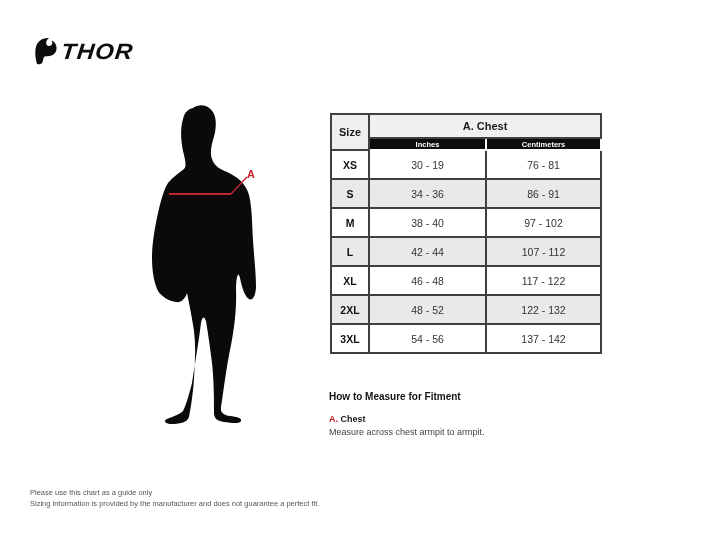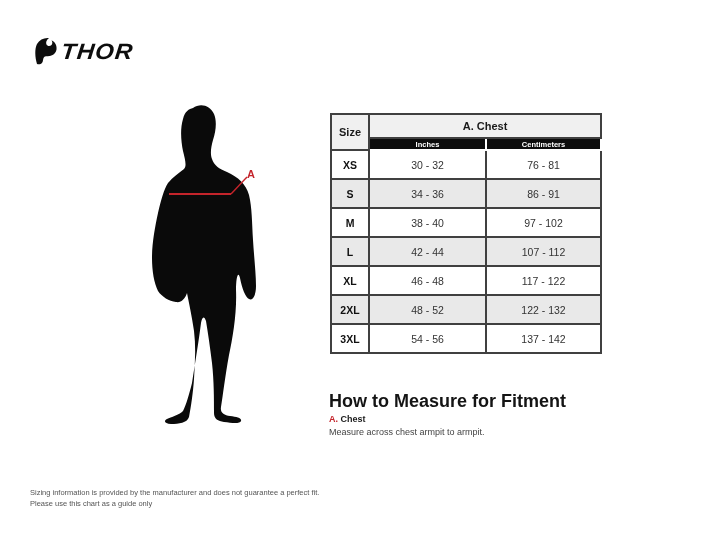--- a/index.html
+++ b/index.html
@@ -35,21 +35,21 @@
   .size-table thead tr.sub-row { height:12px;padding-left:48px; }
   .size-table thead tr.sub-row th {
     background:#0c0c0c; color:#ffffff; font-size:7.5px; font-weight:bold;
     border-color:#ffffff; border-top-color:#8e8e8e;
   }
   .size-table tbody tr { height:29px; background:#ffffff; }
   .size-table tbody tr.alt { background:#e9e9e9; }
   .size-table tbody th { font-size:10.5px; font-weight:bold; color:#111; }
   .size-table tbody td { font-size:10.5px; color:#333; }
 
-  .measure-heading { position:absolute; left:329px; top:391px; font-size:18px; font-weight:bold; color:#141414; }
+  .measure-heading { position:absolute; left:329px; top:391px; font-size:10px; font-weight:bold; color:#141414; }
   .measure-item { position:absolute; left:329px; top:414px; }
   .measure-label { font-size:9px; font-weight:bold; color:#1a1a1a; }
   .measure-label .red { color:#c4242b; }
   .measure-desc { font-size:9px; color:#444; margin-top:3px; }
 
   .footnote { position:absolute; left:30px; top:488px; font-size:7.5px; color:#555; line-height:1.4; }
 </style>
 </head>
 <body>
 
@@ -121,21 +121,21 @@
         <th colspan="2" class="head-cell">A. Chest</th>
       </tr>
       <tr class="sub-row">
         <th>Inches</th>
         <th>Centimeters</th>
       </tr>
     </thead>
     <tbody>
       <tr>
         <th>XS</th>
-        <td>30 - 32</td>
+        <td>30 - 19</td>
         <td>76 - 81</td>
       </tr>
       <tr class="alt">
         <th>S</th>
         <td>34 - 36</td>
         <td>86 - 91</td>
       </tr>
       <tr>
         <th>M</th>
         <td>38 - 40</td>
@@ -167,17 +167,17 @@
   <div class="measure-heading">How to Measure for Fitment</div>
   <div class="measure-item">
     <div class="measure-label">
       <span class="red">A.</span>
       <span>Chest</span>
     </div>
     <div class="measure-desc">Measure across chest armpit to armpit.</div>
   </div>
 
   <div class="footnote">
+    <div>Please use this chart as a guide only</div>
     <div>Sizing information is provided by the manufacturer and does not guarantee a perfect fit.</div>
-    <div>Please use this chart as a guide only</div>
   </div>
 
 </div>
 
 </body></html>

